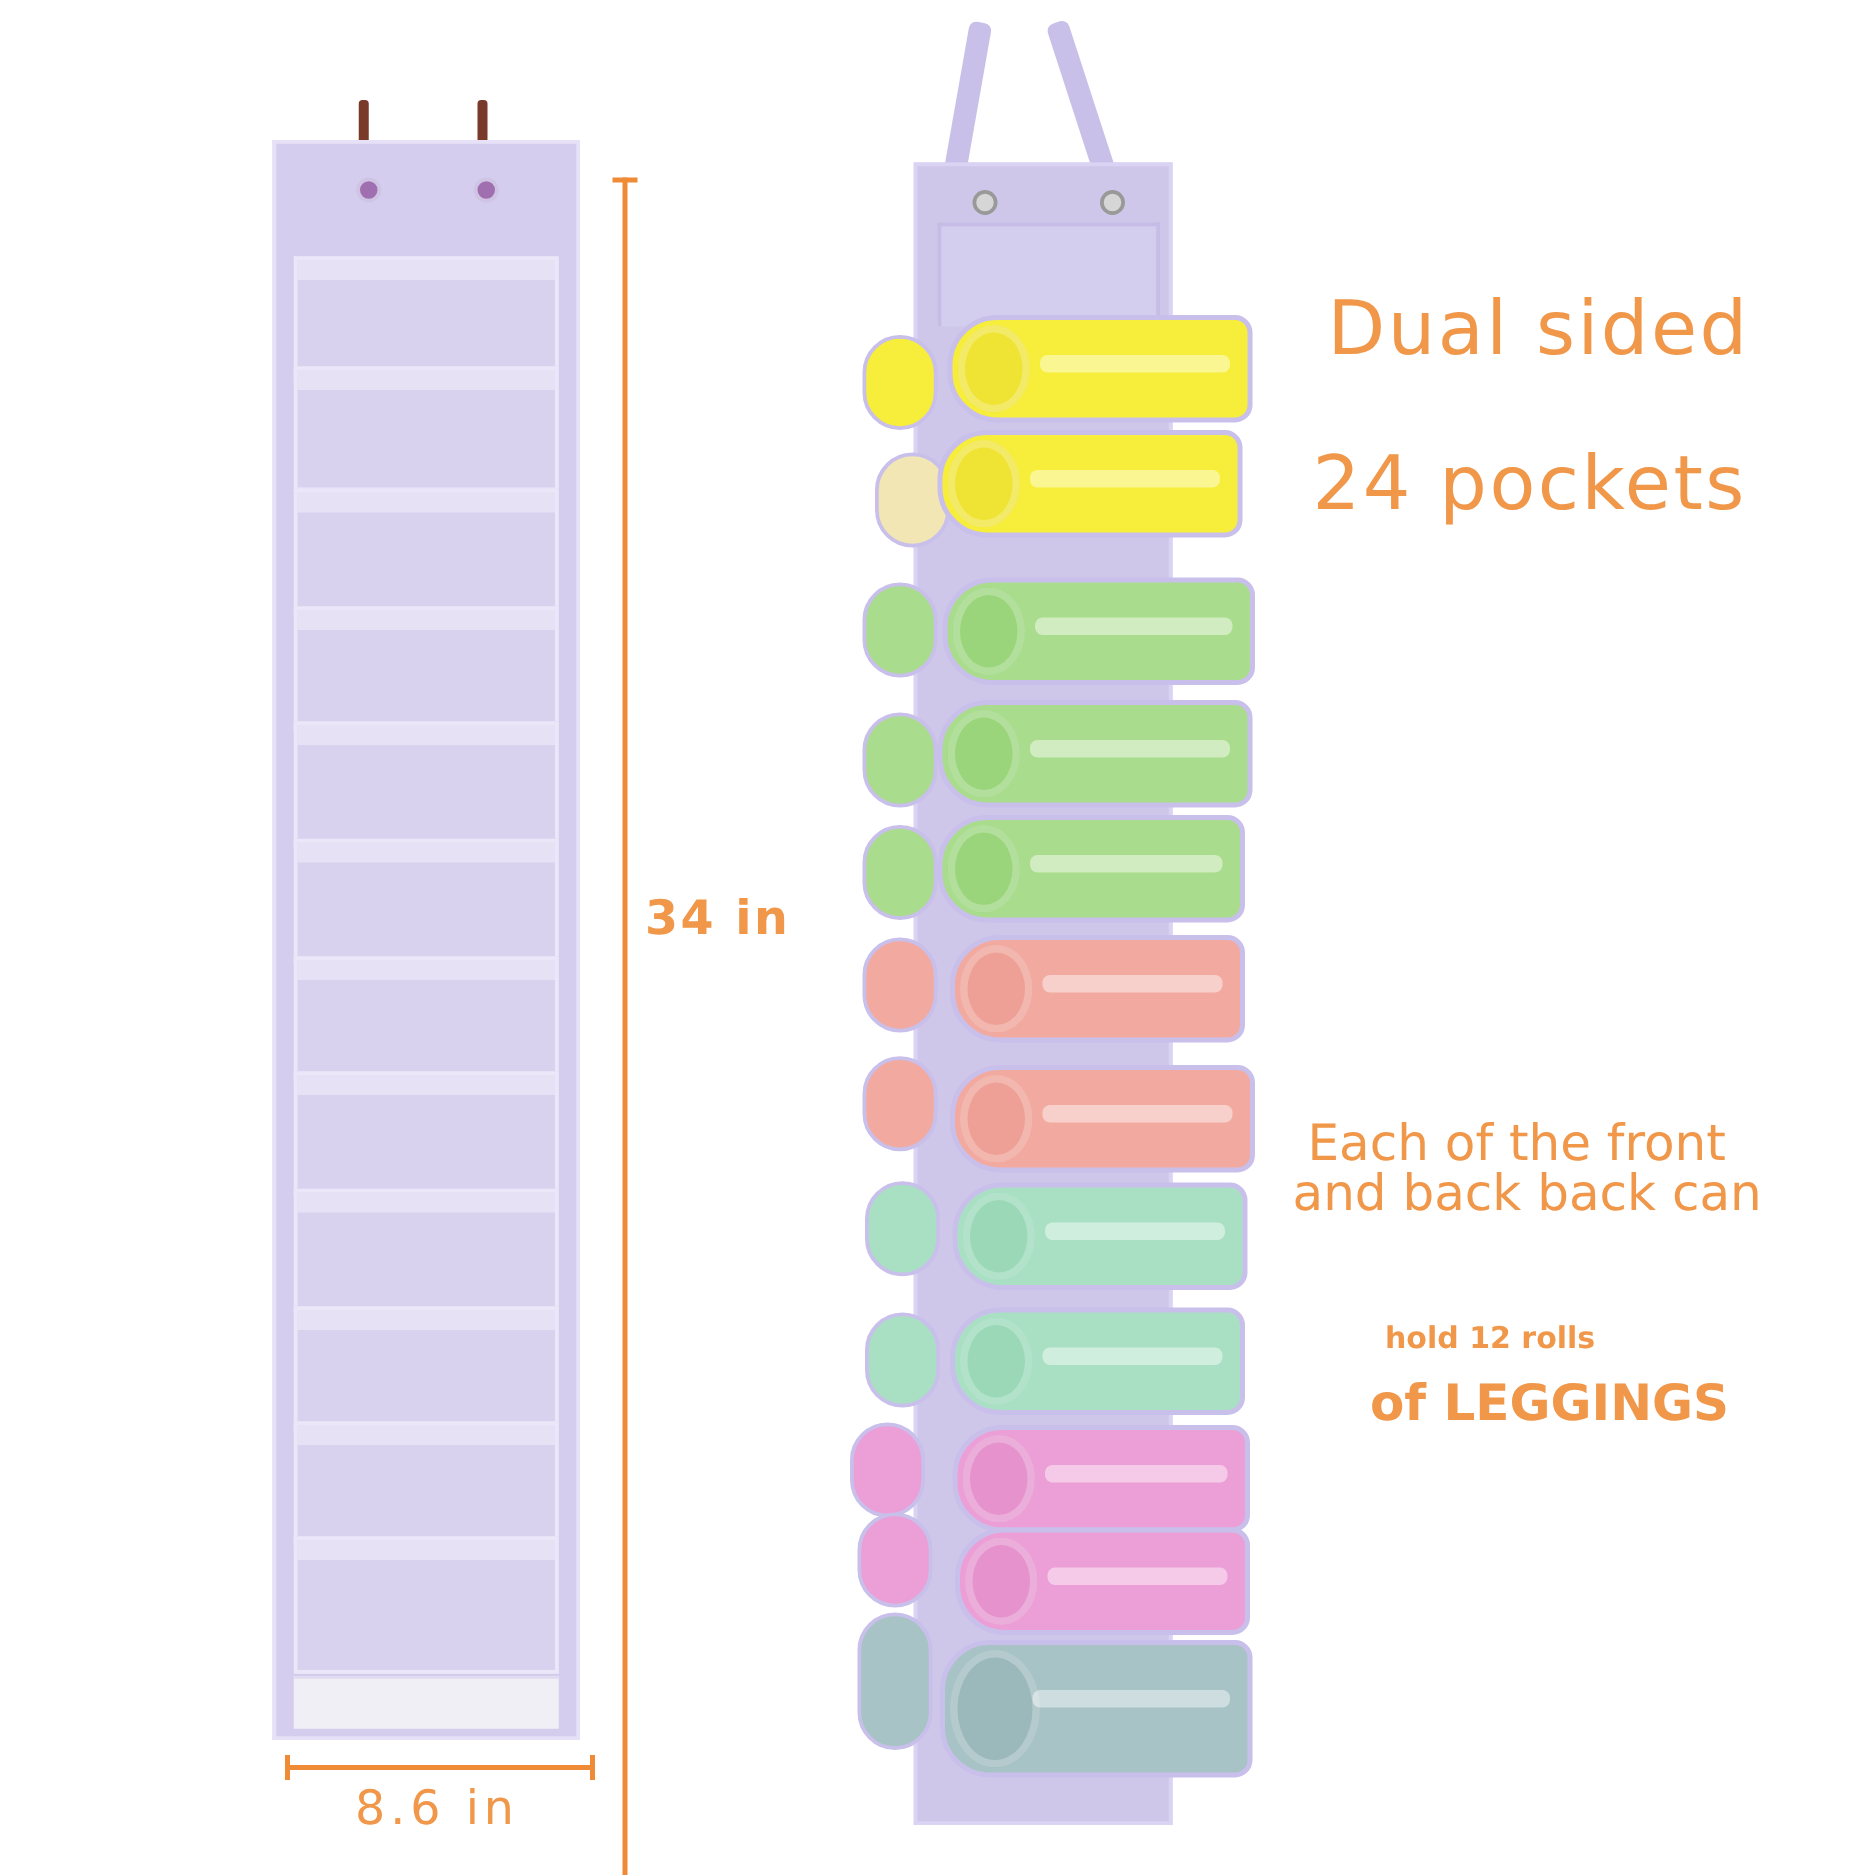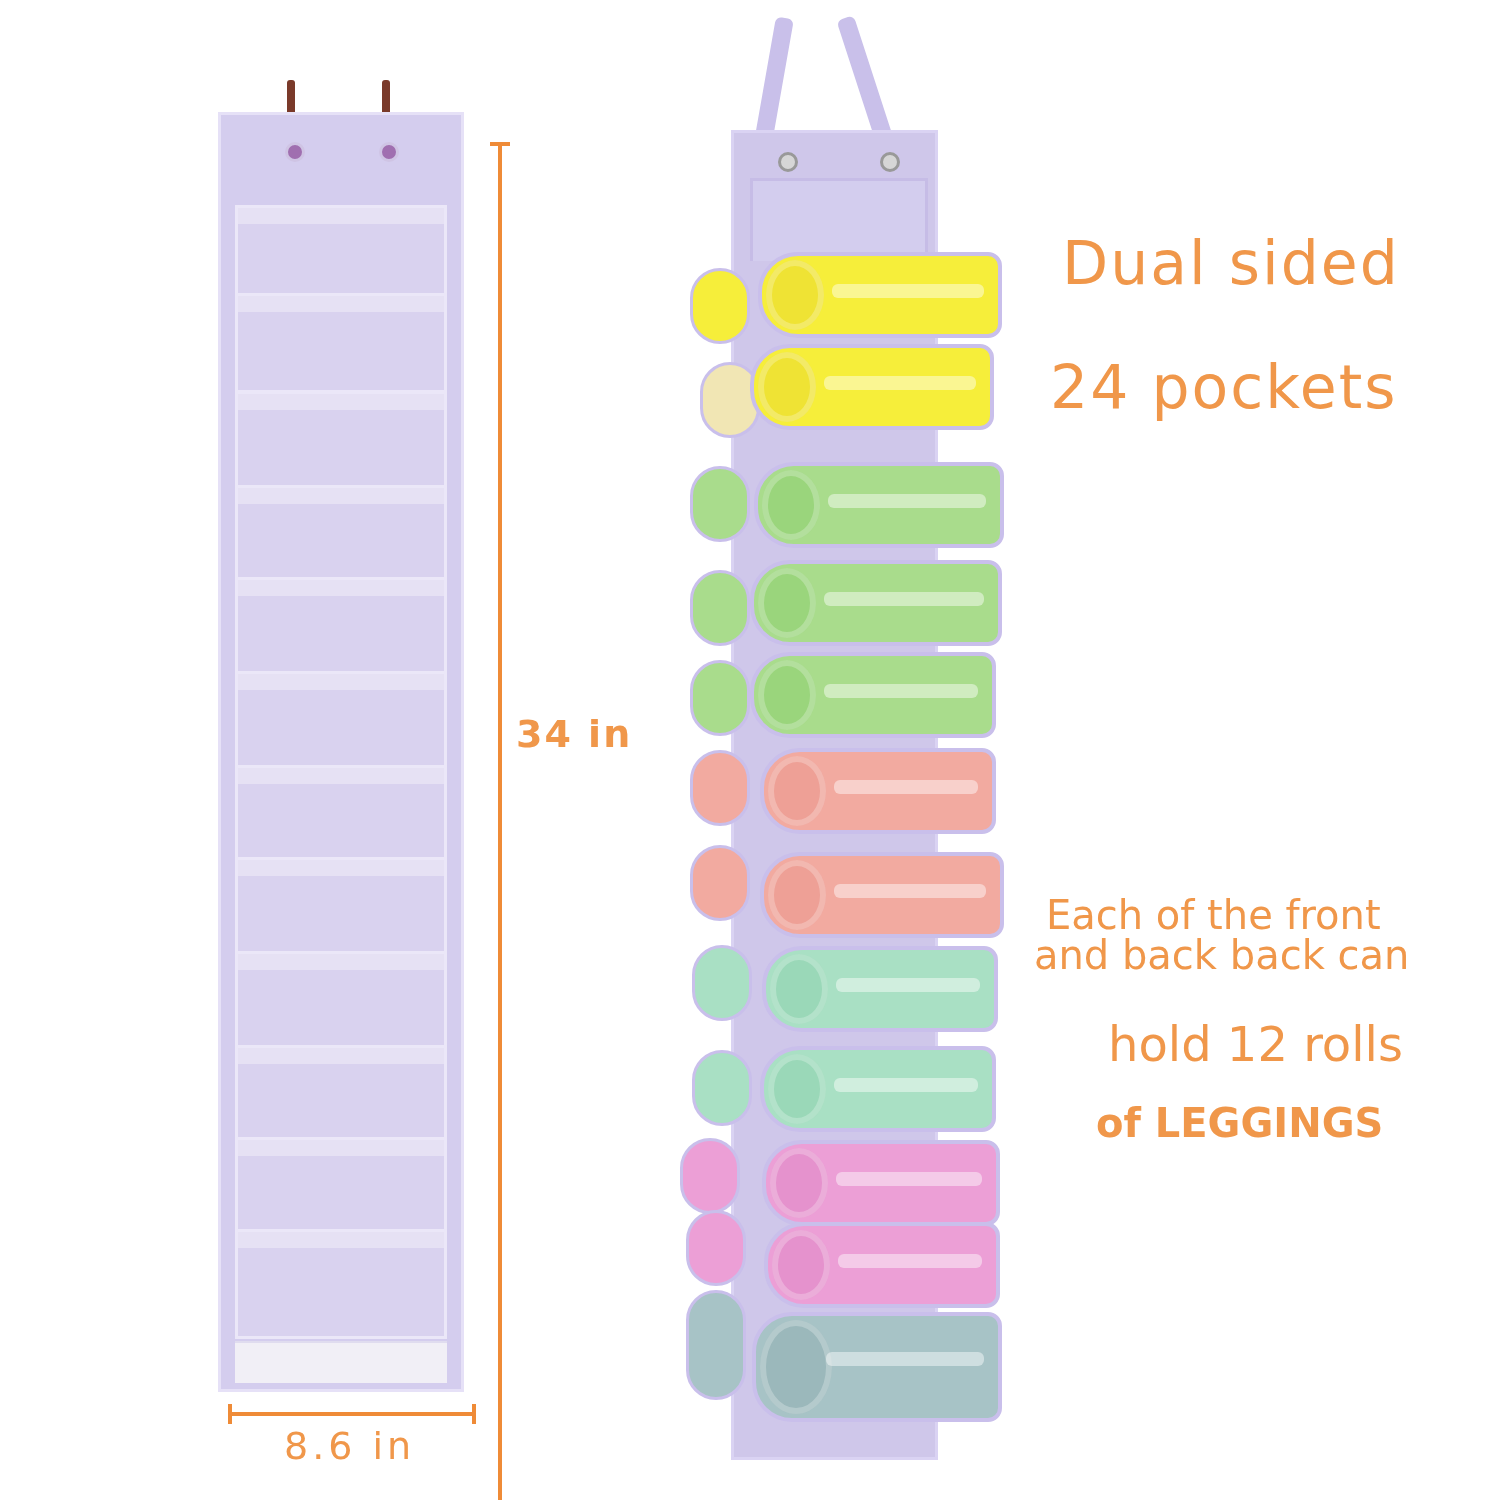--- a/index.html
+++ b/index.html
@@ -172,14 +172,14 @@
       <div class="end" style="background:#9bb8bb; width:72px;"></div>
       <div class="shine" style="top:36px;"></div>
     </div>
 </div>
 
 <div class="abs orange-text" style="left:1062px; top:228px; font-size:60px; letter-spacing:2px; white-space:nowrap;">Dual sided</div>
 <div class="abs orange-text" style="left:1050px; top:352px; font-size:60px; letter-spacing:2px; white-space:nowrap;">24 pockets</div>
 
 <div class="abs orange-text" style="left:1046px; top:848px; font-size:40px; white-space:nowrap;margin-top:44px;">Each of the front</div>
 <div class="abs orange-text" style="left:1034px; top:932px; font-size:40px; white-space:nowrap;">and back back can</div>
-<div class="abs orange-text" style="left:1108px; top:1016px; font-size:48px; white-space:nowrap;">hold 12 rolls</div>
+<div class="abs orange-text" style="left:1108px; top:1056px; font-size:24px; white-space:nowrap;font-weight:bold;">hold 12 rolls</div>
 <div class="abs orange-text" style="left:1096px; top:1100px; font-size:40px; white-space:nowrap;font-weight:bold;">of LEGGINGS</div>
 
 </body></html>

